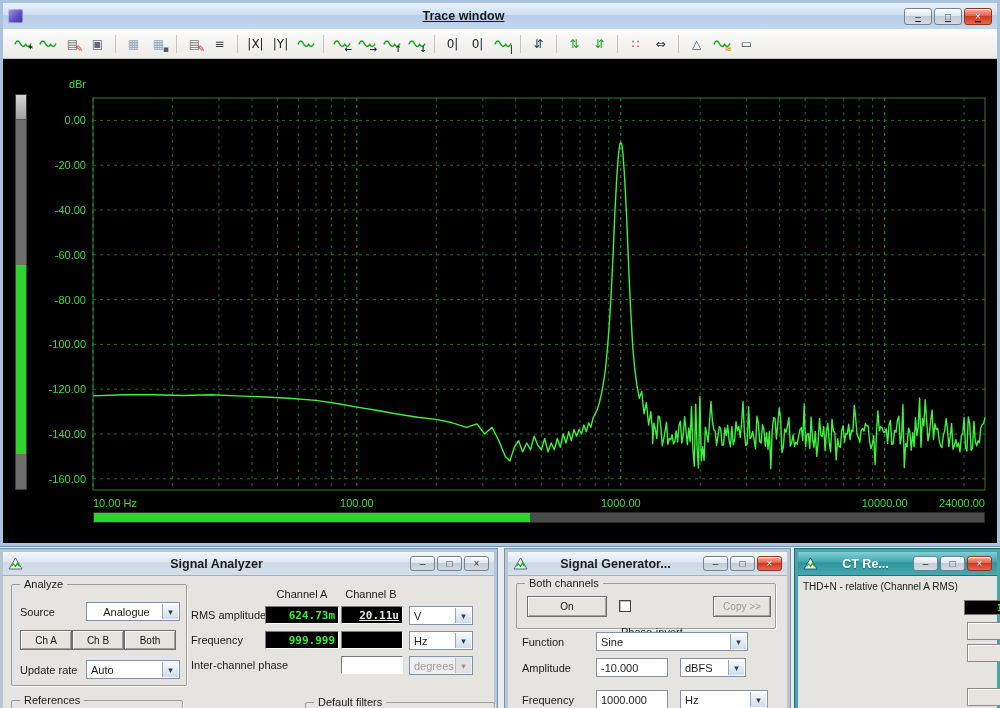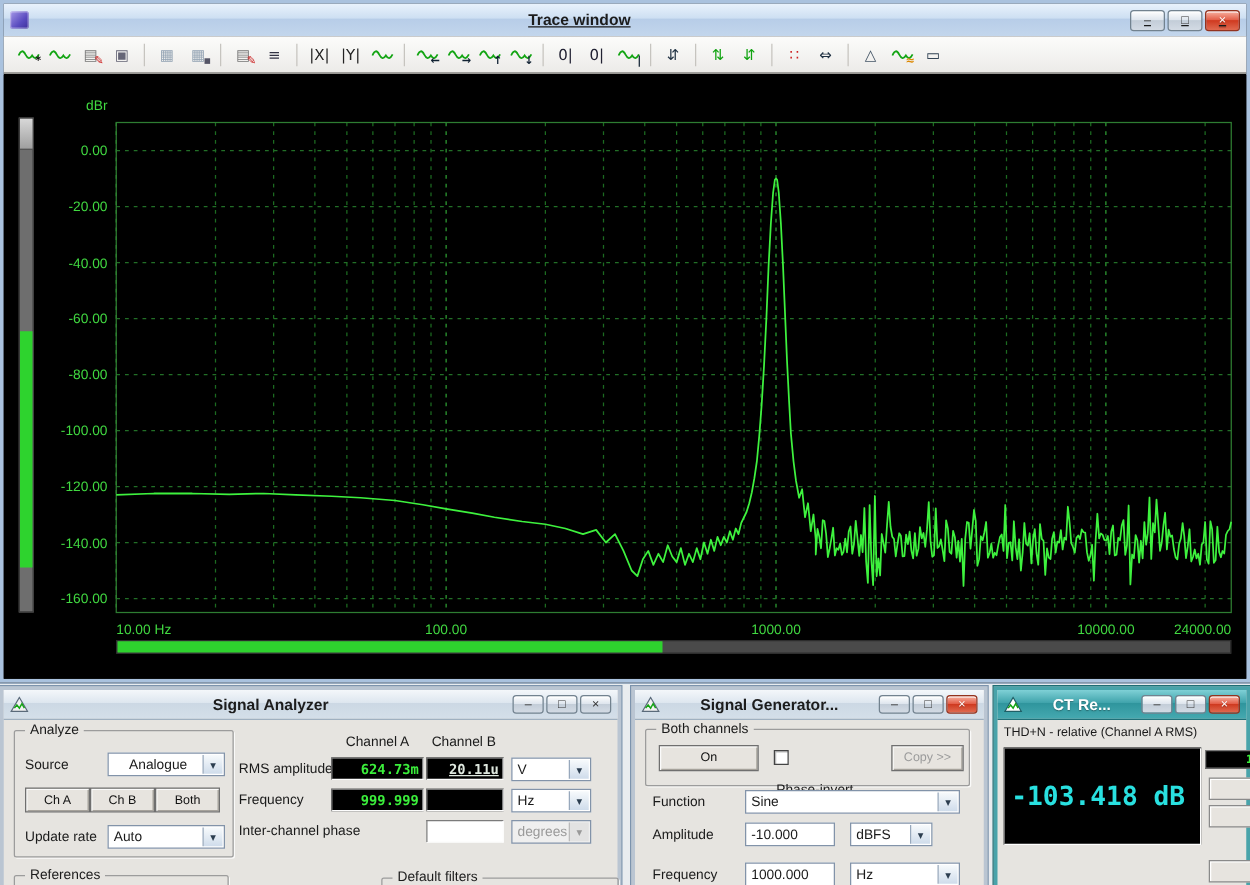--- a/index.html
+++ b/index.html
@@ -362,21 +362,21 @@
   <div class="client">
     <div class="groupbox" style="left:8px;top:7px;width:258px;height:44px;">
       <span class="gb-label">Both channels</span>
       <button class="btn3d" style="left:10px;top:12px;width:80px;height:21px;">On</button>
       <span class="cb" style="left:102px;top:16px;"></span>
       <span class="lbl" style="left:104px;top:18px;margin-top:24px;">Phase-invert</span>
       <button class="btn3d gray" style="left:196px;top:12px;width:58px;height:21px;">Copy &gt;&gt;</button>
     </div>
 
     <span class="lbl" style="left:14px;top:60px;">Function</span>
-    <div class="sel" style="left:88px;top:56px;width:172px;">
+    <div class="sel" style="left:88px;top:56px;width:152px;">
       <span>Sine</span>
     </div>
 
     <span class="lbl" style="left:14px;top:86px;">Amplitude</span>
     <div class="field" style="left:88px;top:82px;width:72px;height:19px;">-10.000</div>
     <div class="sel" style="left:172px;top:82px;width:66px;">
       <span>dBFS</span>
     </div>
 
     <span class="lbl" style="left:14px;top:118px;">Frequency</span>
@@ -395,19 +395,18 @@
     </svg>
     <span class="tbar-title">CT Re...</span>
     <span class="caption-btns">
       <button class="cap">–</button>
       <button class="cap">□</button>
       <button class="cap cap-close">×</button>
     </span>
   </div>
   <div class="client">
     <span class="ct-sub">THD+N - relative (Channel A RMS)</span>
-    <div class="ct-lcd">-103.418 dB</div>
     <div class="ct-mini ct-scale">100</div>
     <button class="ct-mini ct-btn g-red" style="left:169px;top:46px;">▤</button>
     <button class="ct-mini ct-btn g-green" style="left:169px;top:68px;">▥</button>
     <button class="ct-mini ct-btn g-orange" style="left:169px;top:112px;">✎</button>
   </div>
 </div>
 
 </body></html>

